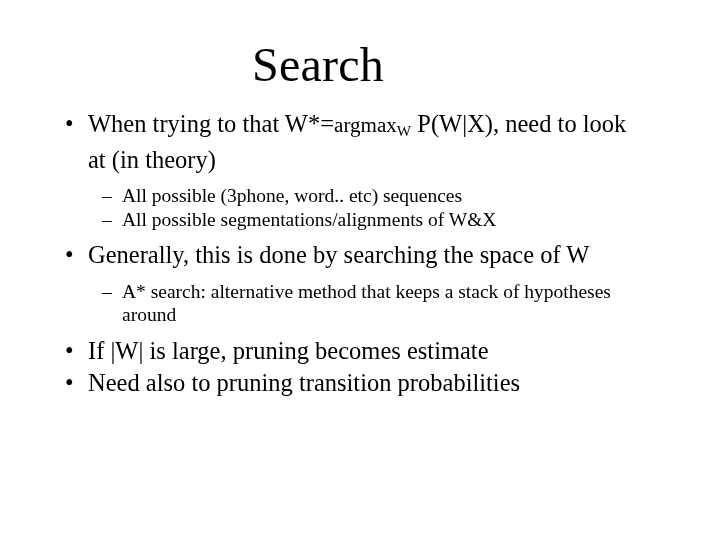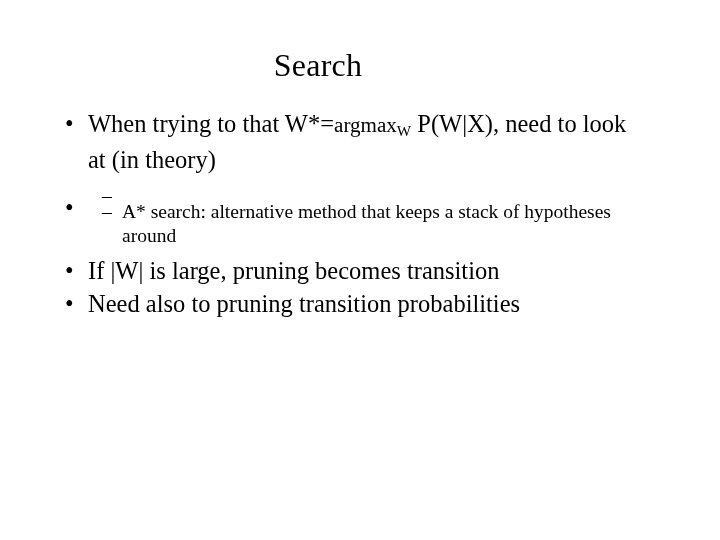--- a/index.html
+++ b/index.html
@@ -22,21 +22,21 @@
     height: 540px;
     box-sizing: border-box;
   }
 
   .slide-title {
     position: absolute;
     top: 42px;
     left: 0;
     width: 636px;
     text-align: center;
-    font-size: 32px;
+    font-size: 48px;
     line-height: 46px;
     font-weight: normal;
     letter-spacing: 0.2px;
   }
 
   .body-block {
     position: absolute;
     top: 108px;
     left: 62px;
     width: 580px;
@@ -99,48 +99,51 @@
 
     <div class="l1">
       <span class="dot">•</span>
       <span><span>When trying to that W*=</span><span class="smaller">argmax</span><sub>W</sub><span> P(W|X), need to look at (in theory)</span></span>
     </div>
 
     <div class="gap-after-l1-group"></div>
 
     <div class="l2">
       <span class="dash">–</span>
+      <span>All possible (3phone, word.. etc) sequences</span>
     </div>
 
     <div class="l2">
       <span class="dash">–</span>
+      <span>All possible segmentations/alignments of W&amp;X</span>
     </div>
 
     <div class="gap-after-l1-group"></div>
 
     <div class="l1">
       <span class="dot">•</span>
+      <span>Generally, this is done by searching the space of W</span>
     </div>
 
     <div class="gap-after-l1-group"></div>
 
     <div class="l2">
       <span class="dash">–</span>
     </div>
 
     <div class="l2">
       <span class="dash">–</span>
       <span>A* search: alternative method that keeps a stack of hypotheses around</span>
     </div>
 
     <div class="gap-after-l1-group"></div>
 
     <div class="l1">
       <span class="dot">•</span>
-      <span>If |W| is large, pruning becomes transition</span>
+      <span>If |W| is large, pruning becomes estimate</span>
     </div>
 
     <div class="l1">
       <span class="dot">•</span>
       <span>Need also to pruning transition probabilities</span>
     </div>
 
   </div>
 </div>
 

